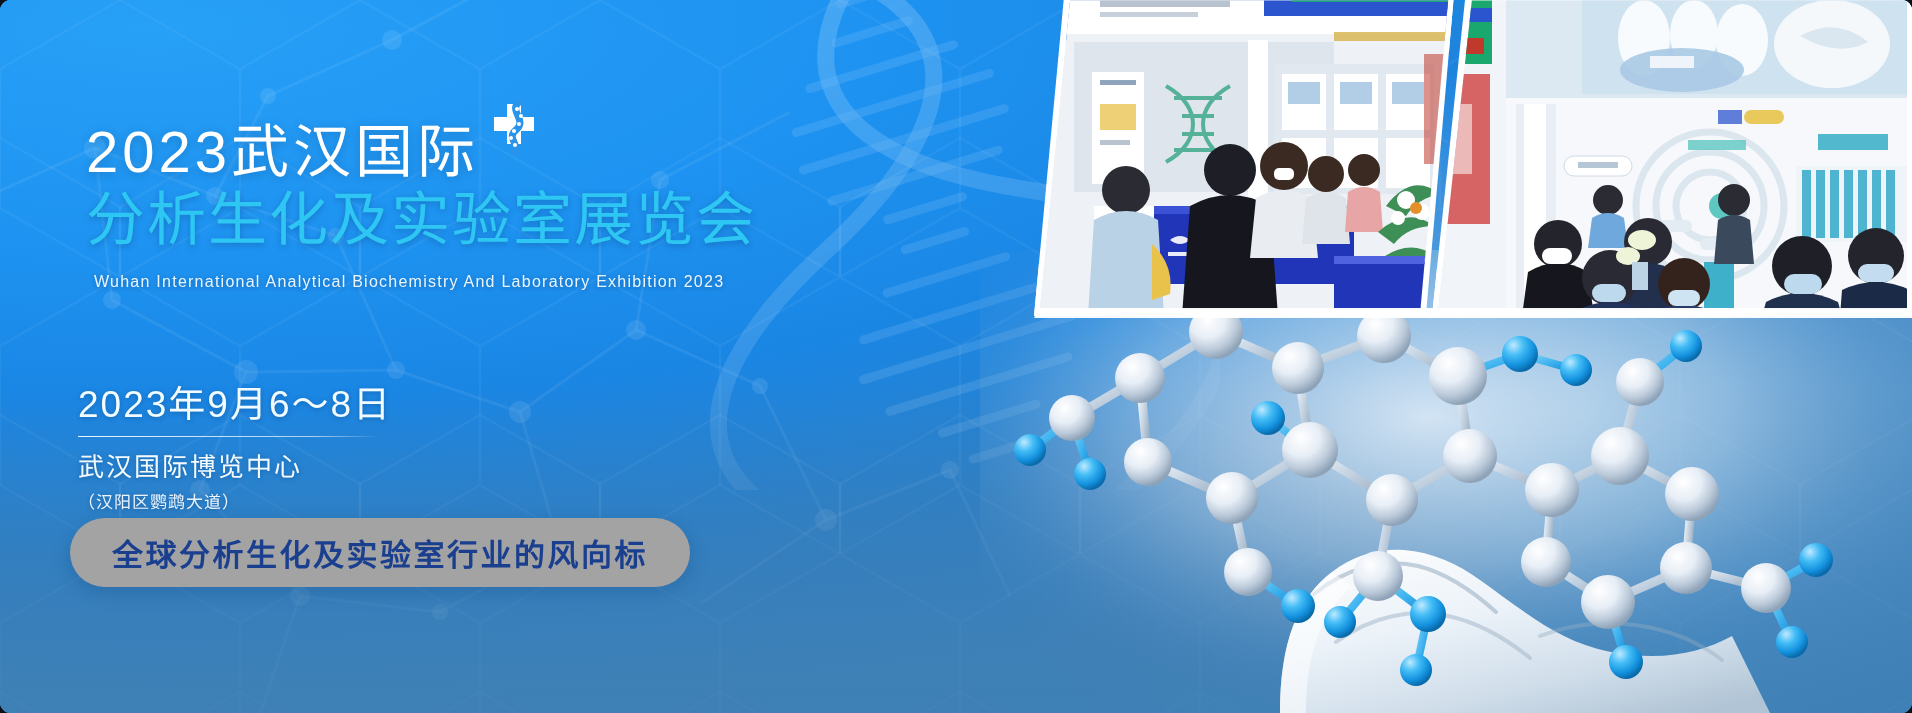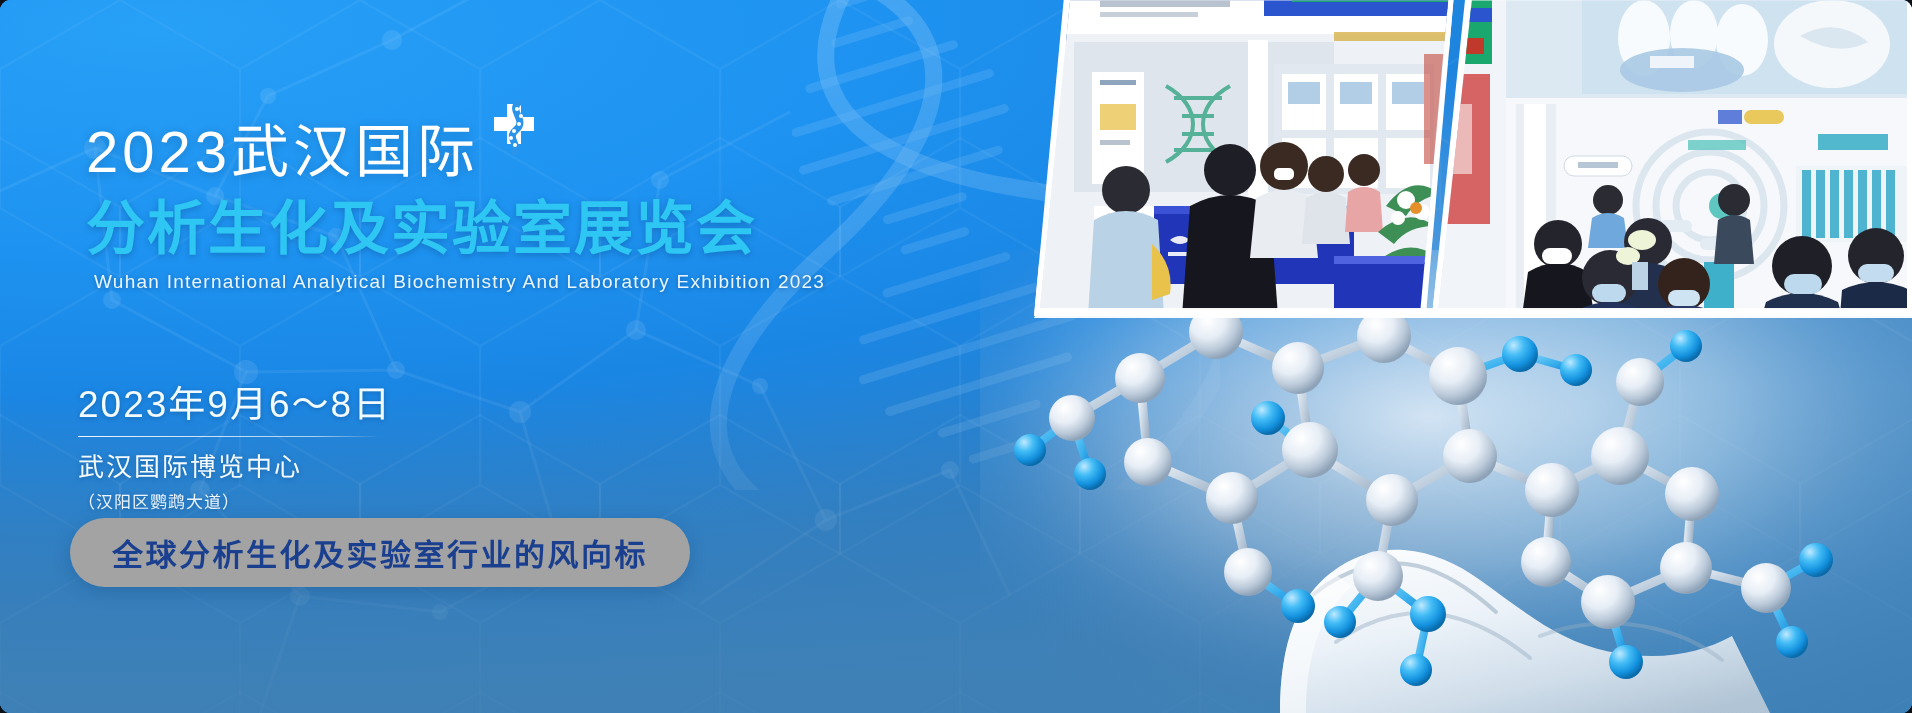--- a/index.html
+++ b/index.html
@@ -50,28 +50,28 @@
     font-size:58px; line-height:1.05; color:#ffffff;
     letter-spacing:4px; font-weight:400; white-space:nowrap;
     text-shadow:0 2px 10px rgba(10,55,110,.30);
   }
   .cross-badge{
     position:absolute; left:400px; top:-22px; width:56px; height:56px;
   }
   .cross-badge svg{width:100%;height:100%;display:block;}
 
   .title-sub{
-    margin-top:15px;
+    margin-top:6px;
     font-size:59px; line-height:1.08;
-    color:#2ec6f2; font-weight:700; letter-spacing:2px; white-space:nowrap;
+    color:#2ec6f2; font-weight:400; letter-spacing:2px; white-space:nowrap;
     text-shadow:0 2px 6px rgba(9,60,120,.35);
   }
   .title-en{
-    margin-top:9px; margin-left:8px;
-    font-size:19px; letter-spacing:1.25px;
+    margin-top:20px; margin-left:8px;
+    font-size:16px; letter-spacing:1.25px;
     color:#eaf6ff; font-weight:400; white-space:nowrap;
     text-shadow:0 1px 4px rgba(10,55,110,.45);
   }
 
   
   .info-row{position:absolute; left:78px; top:372px; display:flex; align-items:flex-start;}
   .info-left{width:312px; padding-top:2px;}
   .date-line{
     font-size:37px; color:#f2fbff; letter-spacing:2px; white-space:nowrap;
     text-shadow:0 1px 5px rgba(10,55,110,.40);

